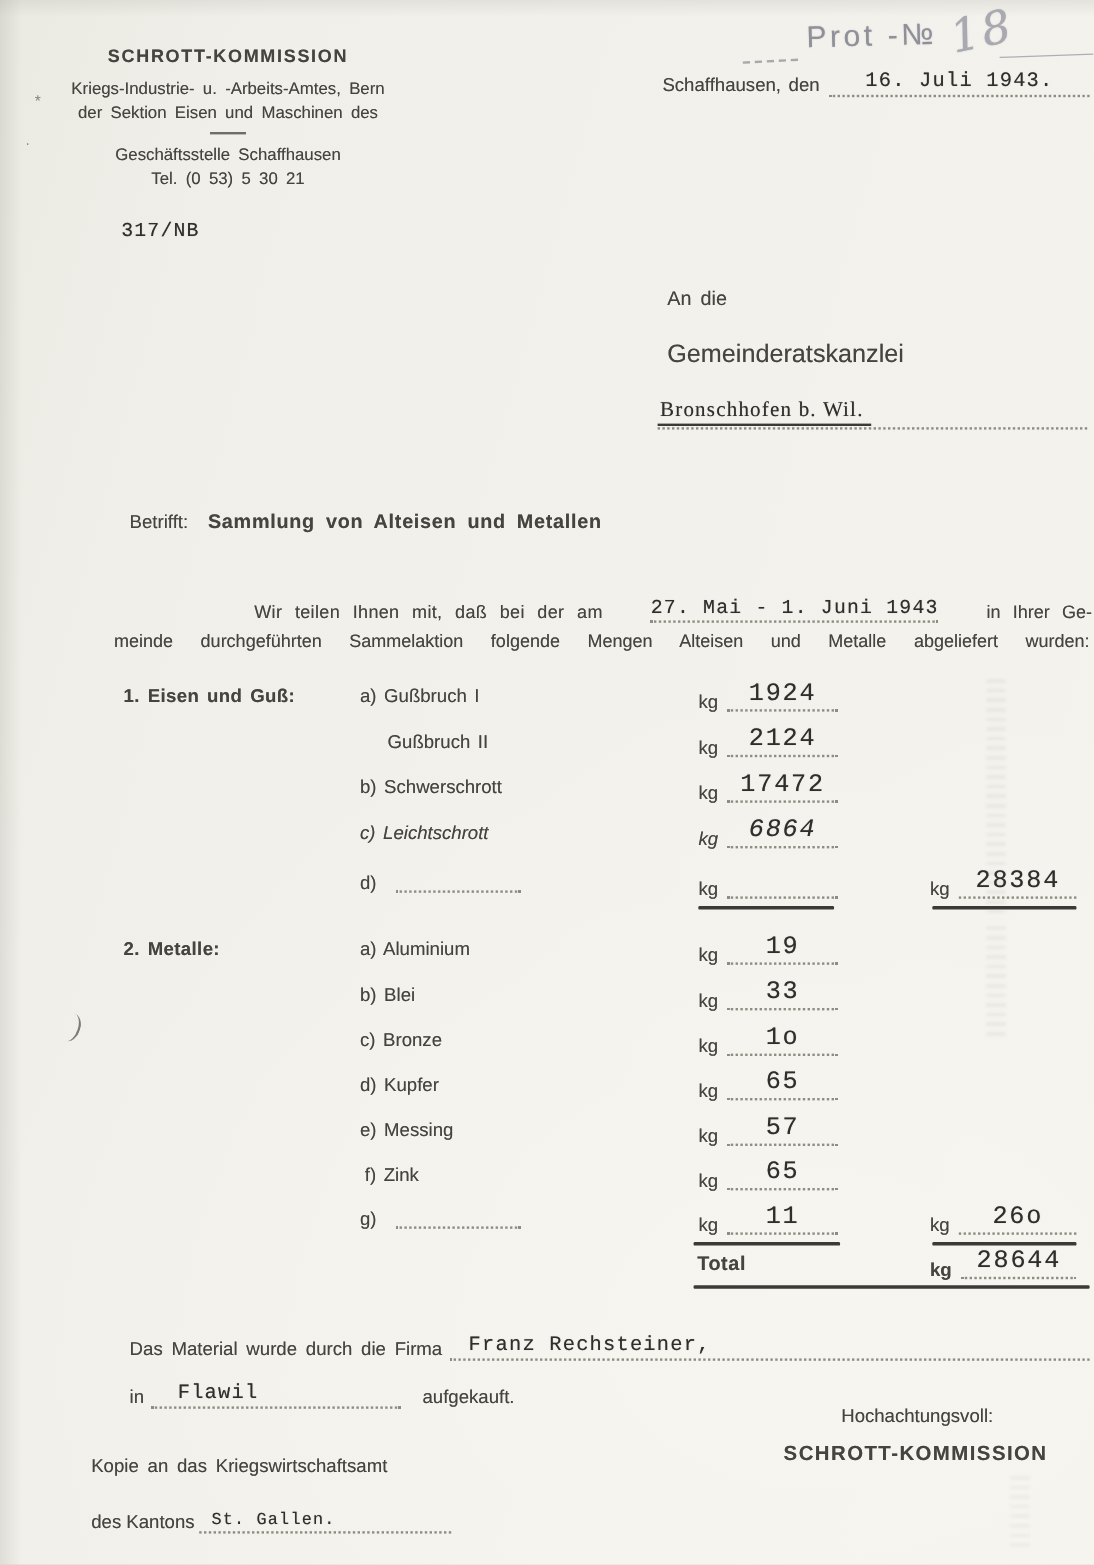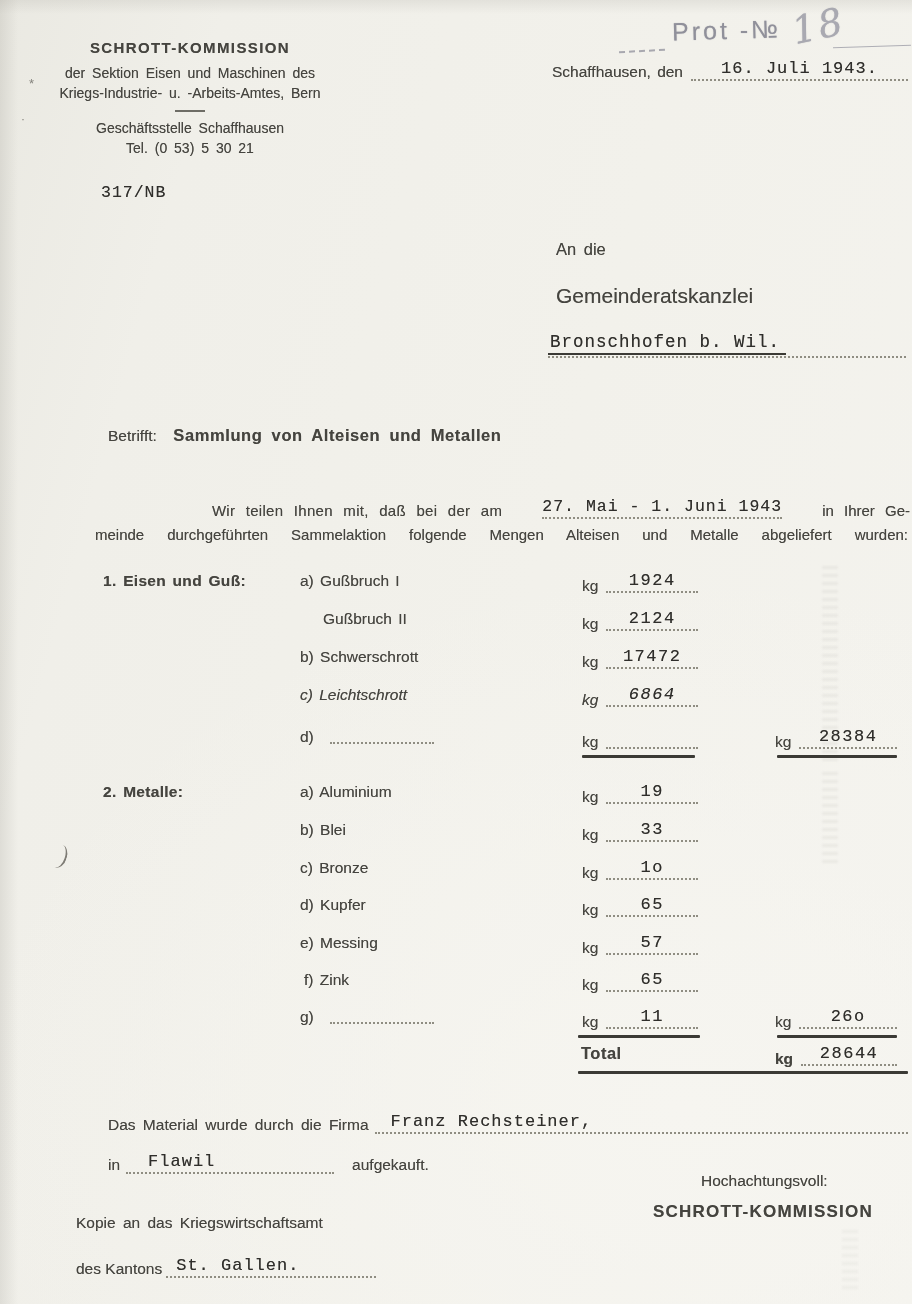--- a/index.html
+++ b/index.html
@@ -26,36 +26,36 @@
   .lh .rule{width:30px; height:0; border-top:2px solid #6e6d66; margin:7px auto 6px auto;}
   
   .row{position:absolute; left:103px; width:806px; height:28px; font-size:15.5px;}
   .row .sec{position:absolute; left:0; bottom:3px; font-weight:bold; letter-spacing:.3px; word-spacing:2px;}
   .row .item{position:absolute; left:197px; bottom:3px; word-spacing:2px;}
   .row .item.indent{left:220px;margin-top:24px;}
   .row .ifill{position:absolute; left:227px; width:104px; bottom:5px; border-bottom:2px dotted #8f8d82;}
   .kgc{position:absolute; left:479px; bottom:0; width:116px; display:flex; align-items:flex-end; gap:8px;}
   .subc{position:absolute; left:672px; bottom:0; width:122px; display:flex; align-items:flex-end; gap:8px;}
   .kgc .kg,.subc .kg{font-size:15.5px; line-height:1;}
-  .kgc .dotfill,.subc .dotfill{flex:1; font-size:17px;}
+  .kgc .dotfill,.subc .dotfill{flex:1; font-size:21px;}
   .typedval{font-family:"Liberation Mono", monospace; color:#2f2e2b; letter-spacing:1.5px;
             text-shadow:0 0 .6px rgba(40,38,34,.5);}
   .showthrough{position:absolute; width:16px; filter:blur(1.2px); opacity:.55;
     background:repeating-linear-gradient(180deg, rgba(120,118,108,.16) 0 3px, rgba(240,238,230,0) 3px 8px);}
   .mark{position:absolute; color:#84827c;}
 </style>
 </head>
 <body>
 
 <div class="page">
 
   <div class="abs lh print">
     <div class="org">SCHROTT-KOMMISSION</div>
+    <div>Kriegs-Industrie- u. -Arbeits-Amtes, Bern</div>
     <div>der Sektion Eisen und Maschinen des</div>
-    <div>Kriegs-Industrie- u. -Arbeits-Amtes, Bern</div>
     <div class="rule"></div>
     <div>Geschäftsstelle Schaffhausen</div>
     <div>Tel. (0 53)  5 30 21</div>
   </div>
   <div class="mark" style="left:29px; top:76px; font-size:13px;">*</div>
   <div class="mark" style="left:21px; top:112px; font-size:12px;">·</div>
 
   <div class="abs typed" style="left:101px; top:183px; font-size:16.5px;">317/NB</div>
 
   <div class="abs" style="left:619px; top:50px; width:46px; border-top:2px dashed #a8a8af; transform:rotate(-3deg);"></div>
@@ -66,21 +66,21 @@
   <div class="abs" style="left:552px; top:60px; width:356px; display:flex; align-items:flex-end; gap:8px;">
     <span class="print" style="font-size:15.5px; white-space:nowrap; word-spacing:2px;">Schaffhausen, den</span>
     <span class="dotfill" style="flex:1; font-size:17px;">
       <span class="typed">16. Juli 1943.</span>
     </span>
   </div>
 
   <div class="abs print" style="left:556px; top:240px; font-size:16.5px; word-spacing:3px;">An die</div>
   <div class="abs print" style="left:556px; top:284px; font-size:21px;">Gemeinderatskanzlei</div>
   <div class="abs dotfill" style="left:548px; top:330px; width:358px; height:26px; justify-content:flex-start;">
-    <span class="typed" style="font-size:17.5px; border-bottom:2px solid #3b3a35; padding:0 6px 1px 2px;">Bronschhofen b. Wil.</span>
+    <span class="typed" style="font-size:17.5px; border-bottom:2px solid #3b3a35; padding:0 6px 1px 2px;font-family:Liberation Serif, serif;">Bronschhofen b. Wil.</span>
   </div>
 
   <div class="abs" style="left:108px; top:426px;">
     <span class="print" style="font-size:15.5px;">Betrifft:</span>
     <span class="print" style="font-size:16.5px; font-weight:bold; margin-left:12px; letter-spacing:.6px; word-spacing:4px;">Sammlung von Alteisen und Metallen</span>
   </div>
 
   <div class="abs" style="left:95px; top:493px; width:815px; height:26px; display:flex; align-items:flex-end;gap:38px;">
     <span style="width:116px;"></span>
     <span class="print" style="font-size:15px; word-spacing:6px; letter-spacing:.3px; white-space:nowrap;">Wir teilen Ihnen mit, daß bei der am</span>
@@ -245,21 +245,21 @@
     </span>
     <span class="print" style="font-size:15.5px; margin-left:12px;">aufgekauft.</span>
   </div>
   <div class="abs print" style="left:701px; top:1172px; font-size:15.5px; word-spacing:2px;">Hochachtungsvoll:</div>
   <div class="abs print" style="left:653px; top:1202px; font-size:17px; font-weight:bold; letter-spacing:1.2px;">SCHROTT-KOMMISSION</div>
 
   <div class="abs print" style="left:76px; top:1214px; font-size:15.5px; word-spacing:3px;">Kopie an das Kriegswirtschaftsamt</div>
   <div class="abs" style="left:76px; top:1252px; width:300px; height:26px; display:flex; align-items:flex-end; gap:4px;">
     <span class="print" style="font-size:15.5px; white-space:nowrap;">des Kantons</span>
     <span class="dotfill" style="flex:1; justify-content:flex-start;">
-      <span class="typed" style="font-size:17px; padding-left:10px;">St. Gallen.</span>
+      <span class="typed" style="font-size:14px; padding-left:10px;">St. Gallen.</span>
     </span>
   </div>
 
   <div class="showthrough" style="left:822px; top:566px; height:200px;"></div>
   <div class="showthrough" style="left:822px; top:772px; height:95px;"></div>
   <div class="showthrough" style="left:842px; top:1230px; height:62px; opacity:.4;"></div>
   <div class="abs" style="left:50px; top:844px; width:15px; height:24px; border-right:2px solid #59564f; border-radius:50%; transform:rotate(18deg); opacity:.75;"></div>
 
 </div>
 

